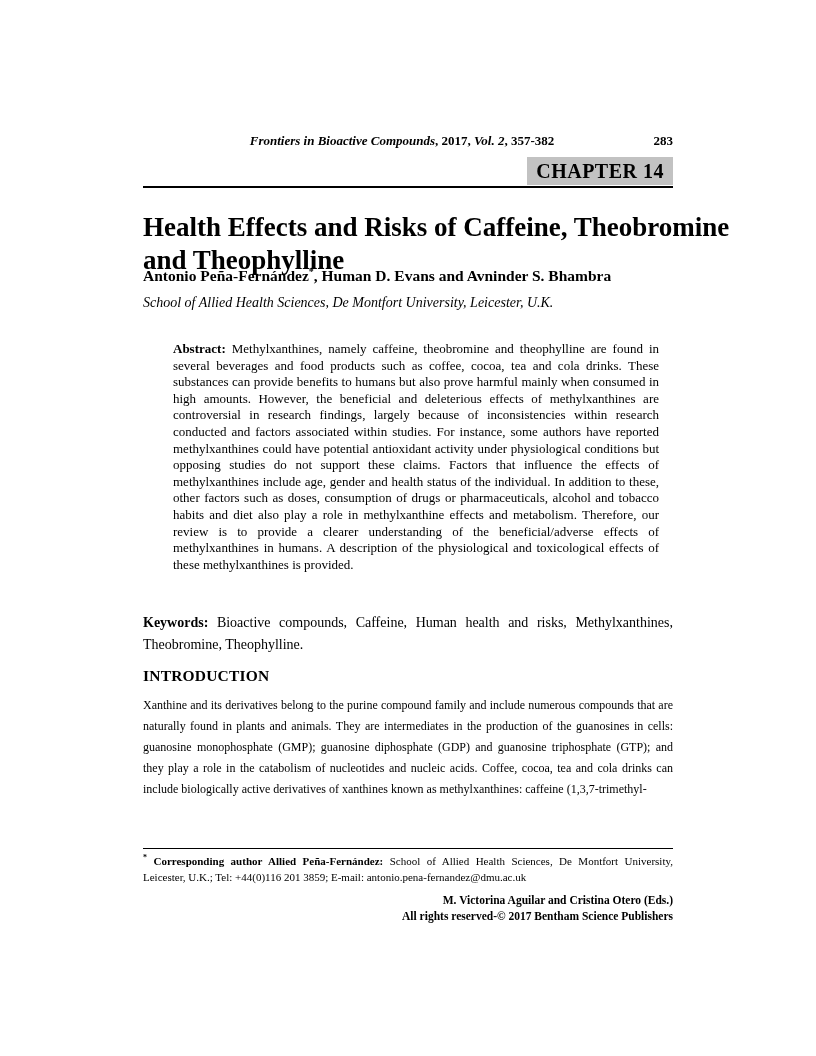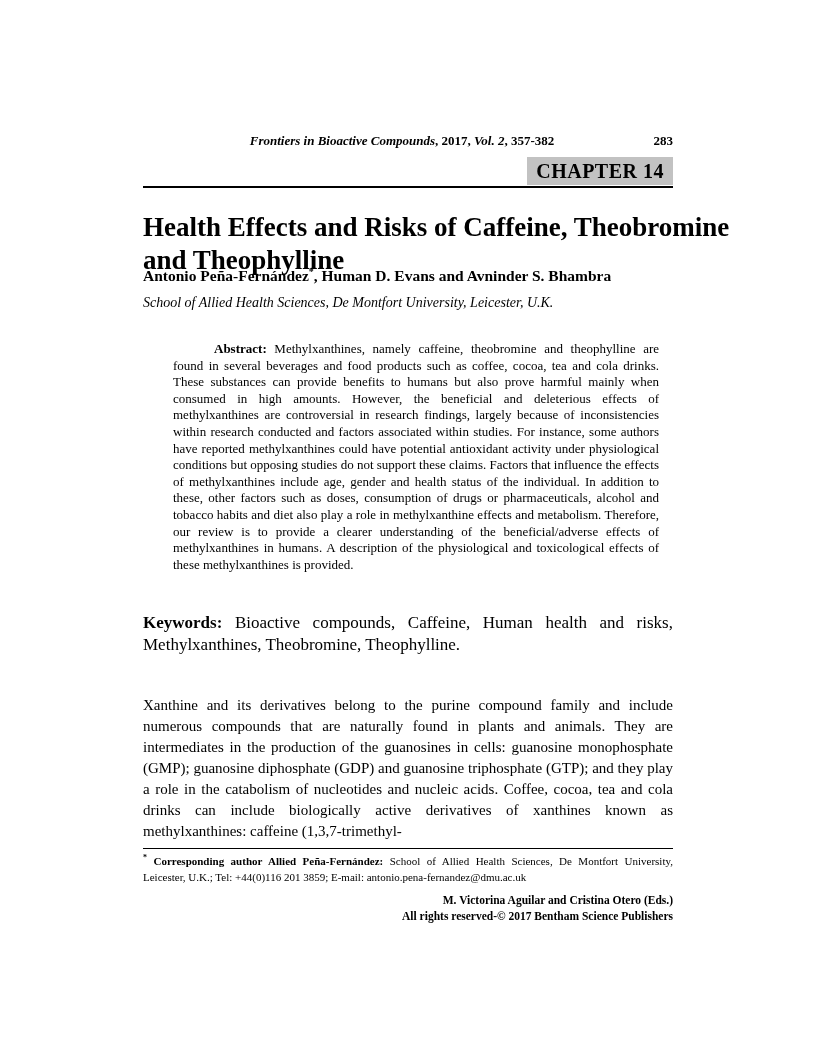--- a/index.html
+++ b/index.html
@@ -36,29 +36,29 @@
   .authors-line { top: 267px; font-size: 15.5px; font-weight: bold; white-space: nowrap; }
   .authors-line .conj { font-weight: bold; }
   .authors-line sup { font-size: 10px; vertical-align: super; line-height: 0; }
   .affiliation-line { top: 295px; font-size: 14px; font-style: italic; }
 
   
   .abstract-block {
     top: 341px; left: 173px; width: 486px;
     font-size: 13px; line-height: 16.6px; text-align: justify;
   }
-  .abstract-block .lbl { font-weight: bold; margin-left: 41px; }
+  .abstract-block .lbl { font-weight: bold; }
 
   
-  .keywords-block { top: 612px; font-size: 17px; line-height: 21.5px; text-align: justify; }
+  .keywords-block { top: 612px; font-size: 14px; line-height: 21.5px; text-align: justify; }
   .keywords-block .lbl { font-weight: bold; }
 
   
   .section-heading { top: 667px; font-size: 15.5px; font-weight: bold; letter-spacing: 0.2px; }
-  .intro-paragraph { top: 695px; font-size: 15px; line-height: 21px; text-align: justify; }
+  .intro-paragraph { top: 695px; font-size: 12px; line-height: 21px; text-align: justify; }
 
   
   .footnote-block {
     top: 848px; border-top: 1.5px solid #000; padding-top: 5px;
     font-size: 11px; line-height: 15.5px; text-align: justify;
   }
   .footnote-block .lbl { font-weight: bold; }
   .footnote-block sup { font-size: 8px; vertical-align: super; line-height: 0; font-weight: bold; }
 
   
@@ -84,20 +84,21 @@
   </h1>
 
   <div class="abs authors-line"><span>Antonio Peña-Fernández</span><sup>*</sup><span>, </span><span>Human D. Evans</span><span class="conj"> and </span><span>Avninder S. Bhambra</span></div>
 
   <div class="abs affiliation-line">School of Allied Health Sciences, De Montfort University, Leicester, U.K.</div>
 
   <p class="abstract-block abs"><span class="lbl">Abstract:</span> <span>Methylxanthines, namely caffeine, theobromine and theophylline are found in several beverages and food products such as coffee, cocoa, tea and cola drinks. These substances can provide benefits to humans but also prove harmful mainly when consumed in high amounts. However, the beneficial and deleterious effects of methylxanthines are controversial in research findings, largely because of inconsistencies within research conducted and factors associated within studies. For instance, some authors have reported methylxanthines could have potential antioxidant activity under physiological conditions but opposing studies do not support these claims. Factors that influence the effects of methylxanthines include age, gender and health status of the individual. In addition to these, other factors such as doses, consumption of drugs or pharmaceuticals, alcohol and tobacco habits and diet also play a role in methylxanthine effects and metabolism. Therefore, our review is to provide a clearer understanding of the beneficial/adverse effects of methylxanthines in humans. A description of the physiological and toxicological effects of these methylxanthines is provided.</span></p>
 
   <p class="abs keywords-block"><span class="lbl">Keywords:</span> <span>Bioactive compounds, Caffeine, Human health and risks, Methylxanthines, Theobromine, Theophylline.</span></p>
 
+  <h2 class="abs section-heading">INTRODUCTION</h2>
 
   <p class="abs intro-paragraph">Xanthine and its derivatives belong to the purine compound family and include numerous compounds that are naturally found in plants and animals. They are intermediates in the production of the guanosines in cells: guanosine monophosphate (GMP); guanosine diphosphate (GDP) and guanosine triphosphate (GTP); and they play a role in the catabolism of nucleotides and nucleic acids. Coffee, cocoa, tea and cola drinks can include biologically active derivatives of xanthines known as methylxanthines: caffeine (1,3,7-trimethyl-</p>
 
   <div class="abs footnote-block"><sup>*</sup> <span class="lbl">Corresponding author Allied Peña-Fernández:</span><span> School of Allied Health Sciences, De Montfort University, Leicester, U.K.; Tel: +44(0)116 201 3859; E-mail: antonio.pena-fernandez@dmu.ac.uk</span></div>
 
   <div class="abs footer-block">
     <div>M. Victorina Aguilar and Cristina Otero (Eds.)</div>
     <div>All rights reserved-© 2017 Bentham Science Publishers</div>
   </div>
 

